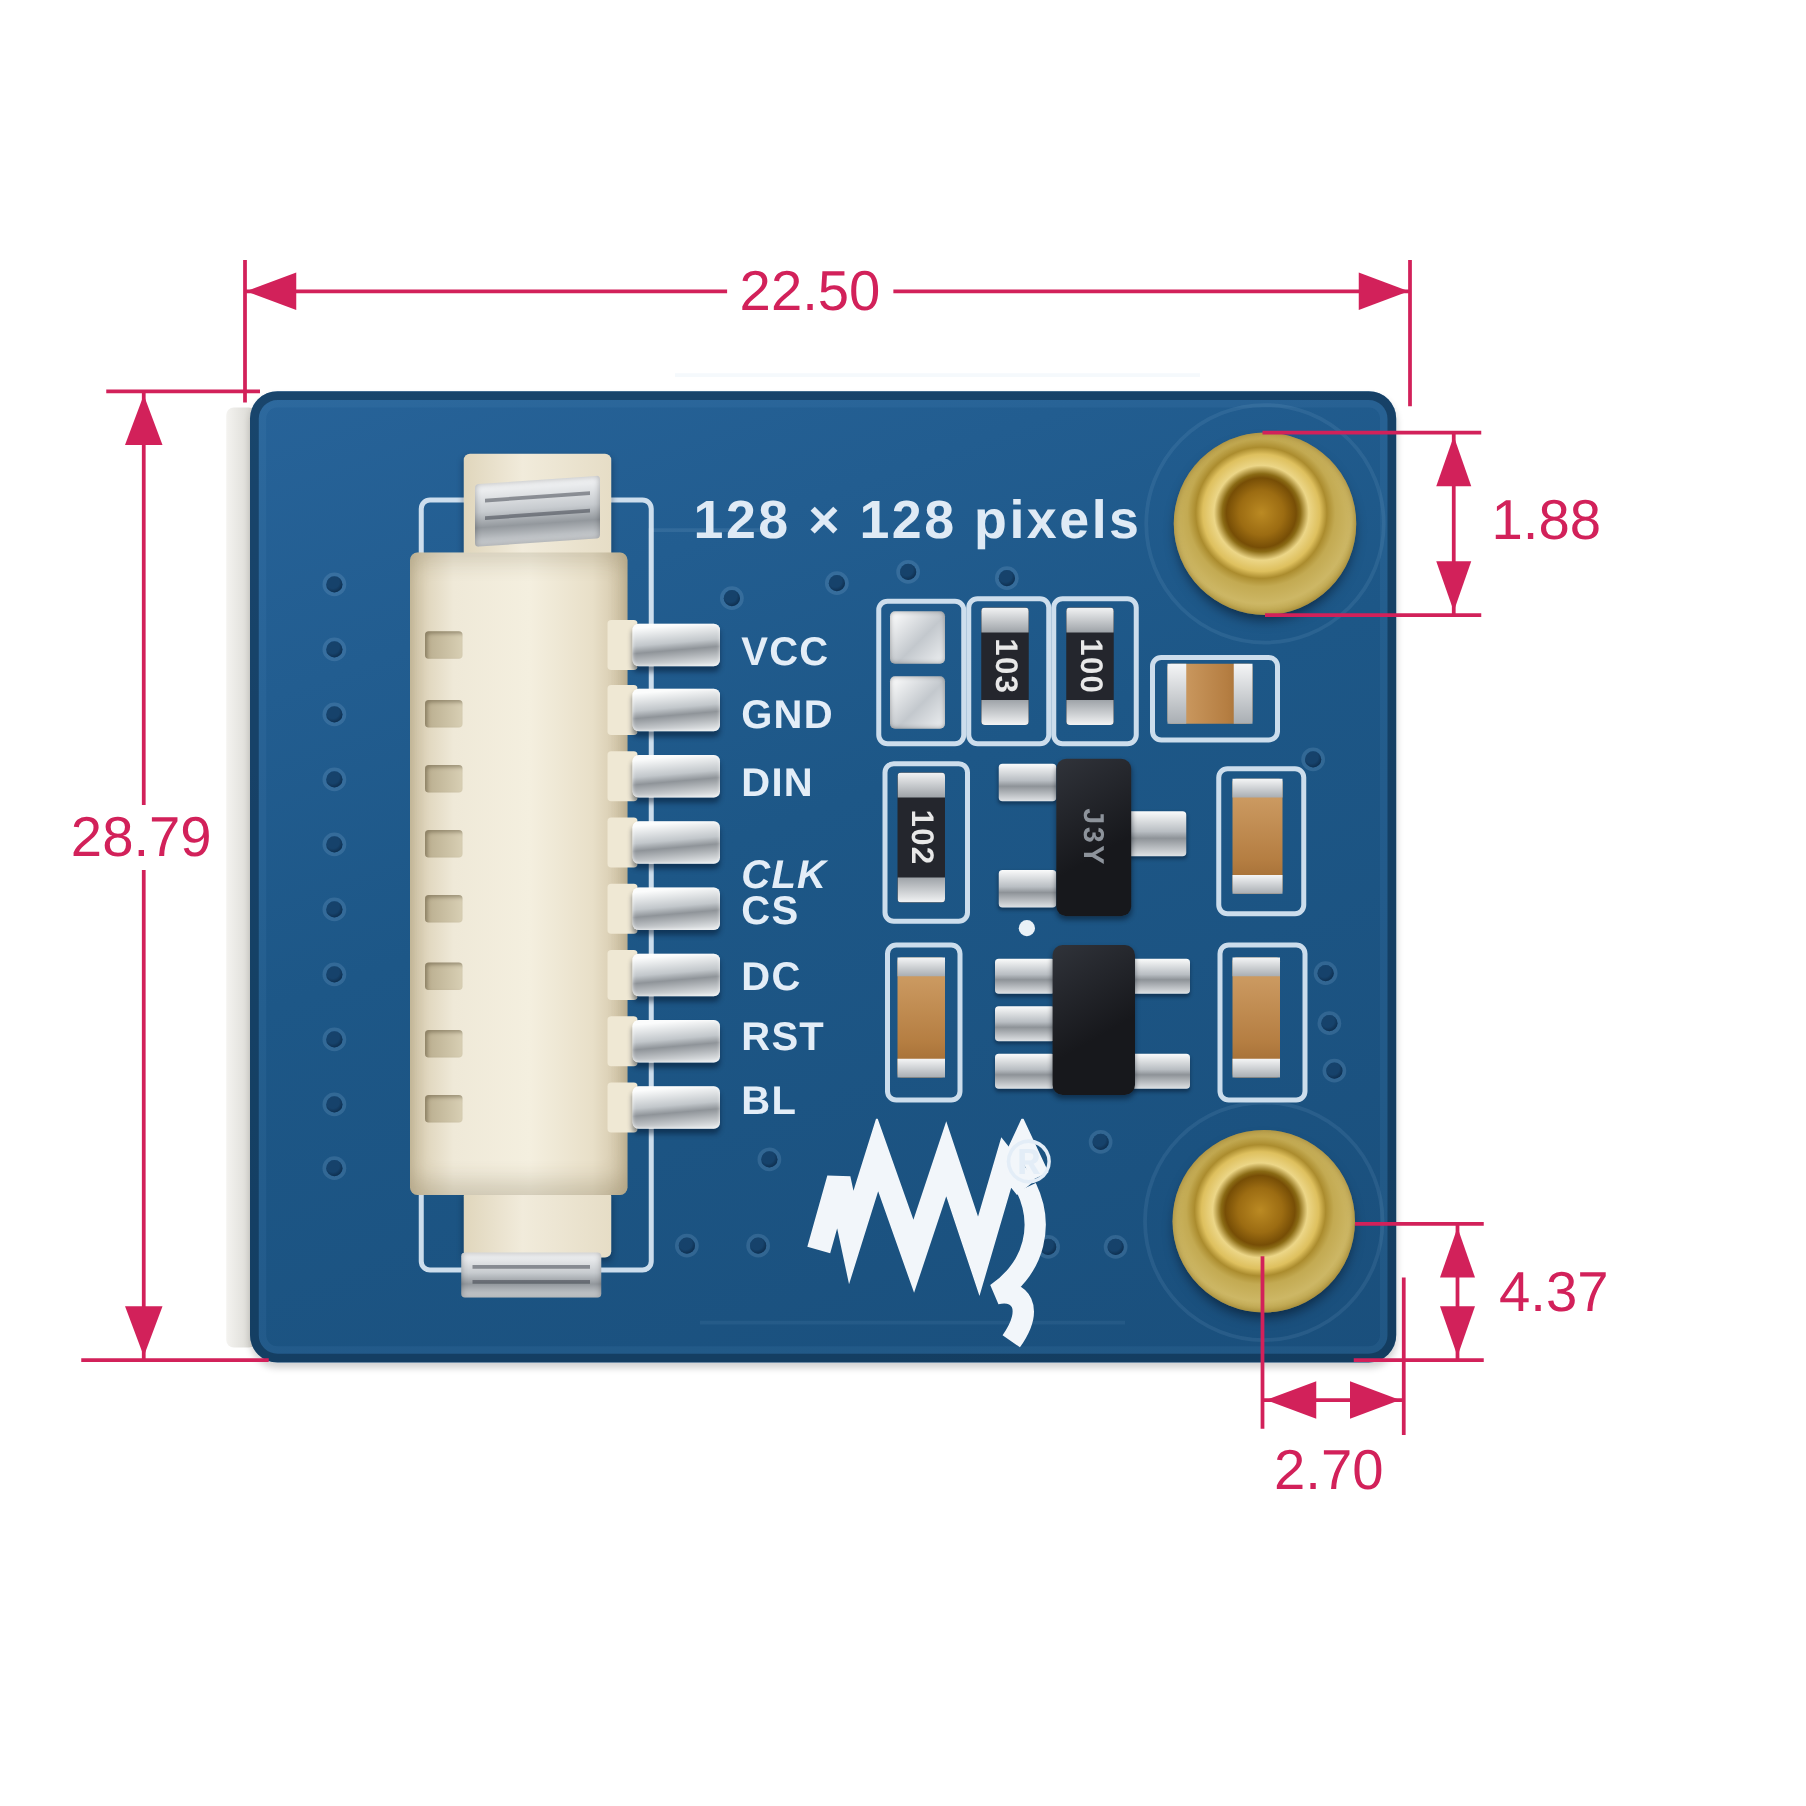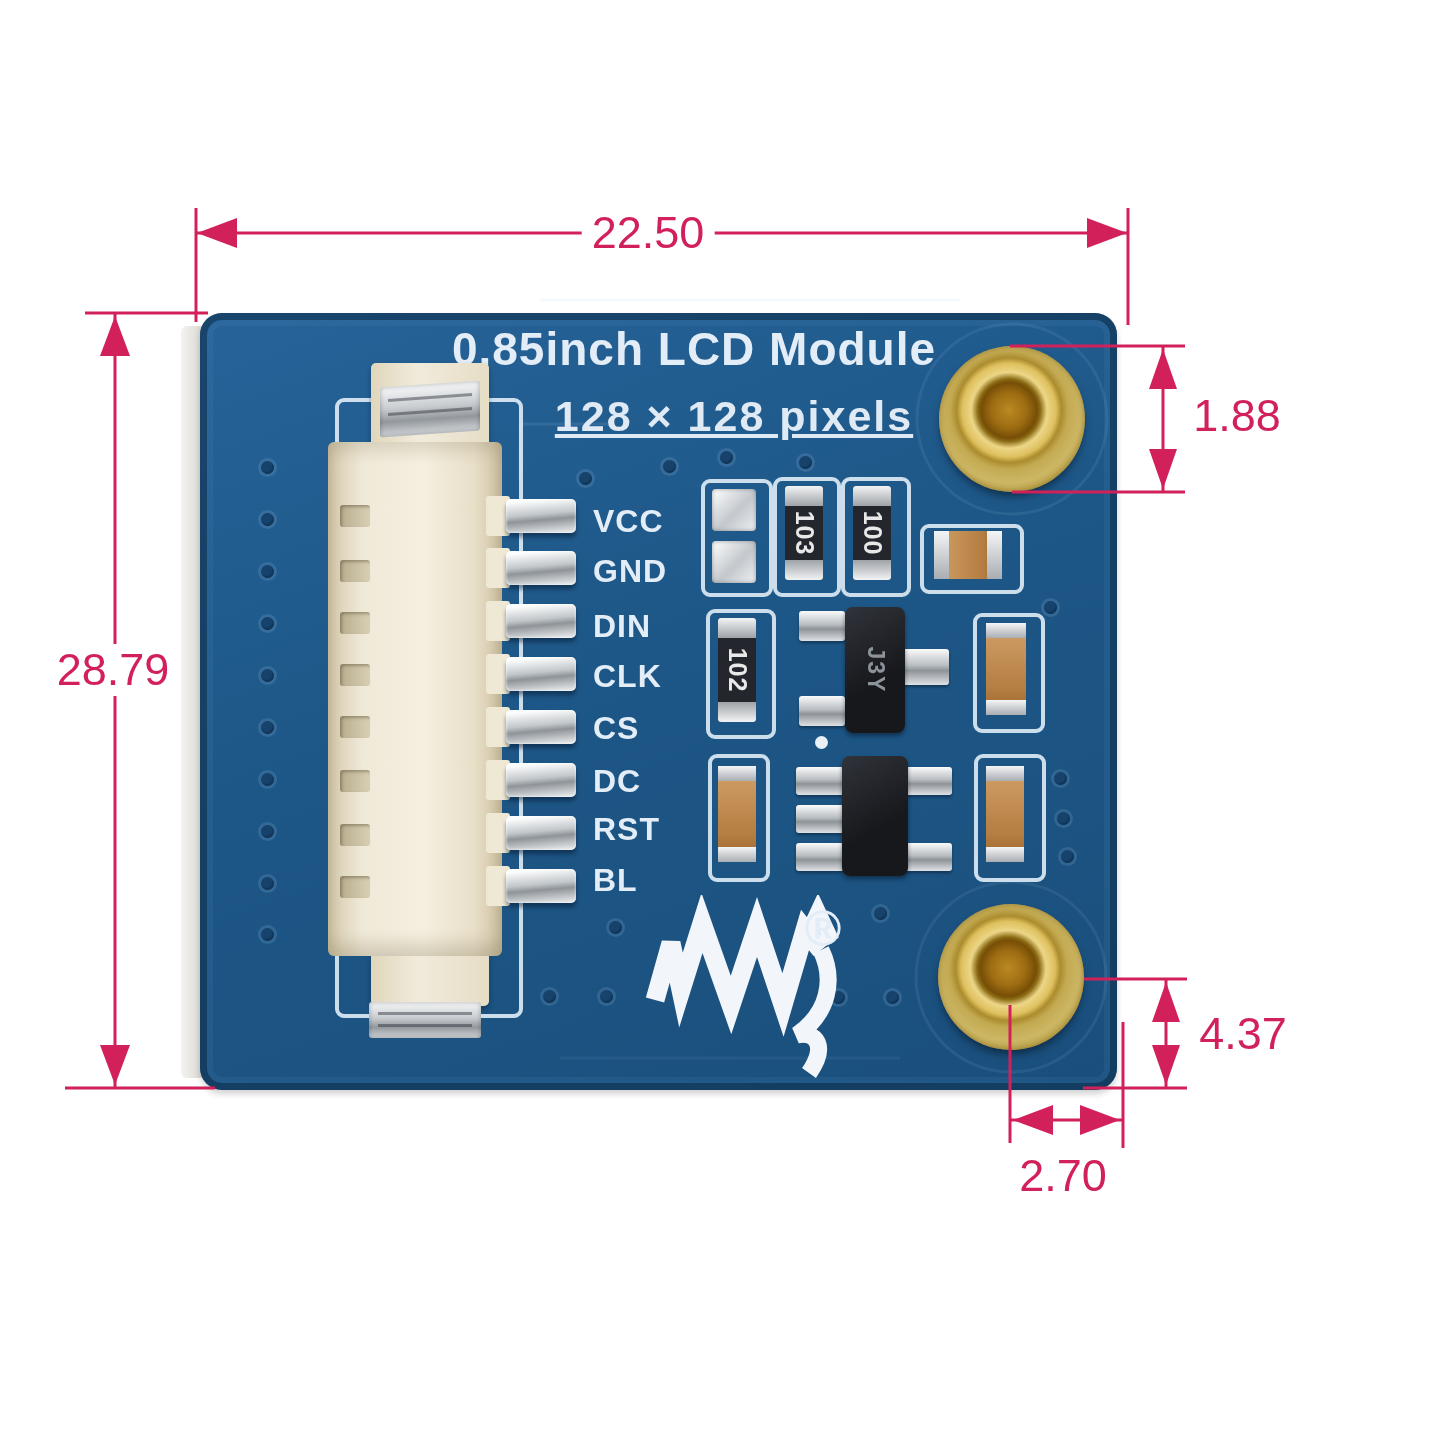--- a/index.html
+++ b/index.html
@@ -10,21 +10,21 @@
   
   .lcd-edge{position:absolute;left:181px;top:326px;width:24px;height:752px;border-radius:6px;
             background:linear-gradient(90deg,#f4f3f0,#dcdbd6 80%,#c9c8c2);}
   .pcb{position:absolute;left:200px;top:313px;width:917px;height:777px;border-radius:22px;
        background:linear-gradient(160deg,#276399 0%,#1d5787 45%,#1a4f7c 100%);
        box-shadow:inset 0 0 0 7px rgba(9,40,68,.55), inset 0 0 0 13px rgba(90,150,200,.12),
                   0 4px 6px rgba(0,0,0,.18);}
   .board-title{position:absolute;left:694px;top:322px;transform:translateX(-50%);
        font-size:46px;font-weight:700;letter-spacing:1px;color:#e3edf7;white-space:nowrap;}
   .board-subtitle{position:absolute;left:734px;top:392px;transform:translateX(-50%);
-       font-size:43px;font-weight:700;letter-spacing:2px;color:#dfeaf5;white-space:nowrap;text-decoration:underline;}
+       font-size:43px;font-weight:700;letter-spacing:2px;color:#dfeaf5;white-space:nowrap;}
 
   .sbox{position:absolute;border:4px solid rgba(224,236,247,.9);border-radius:9px;}
   .via{position:absolute;width:13px;height:13px;border-radius:50%;
        background:radial-gradient(circle at 40% 35%,#16426b 0 45%,#081f38 100%);
        box-shadow:0 0 0 3px rgba(130,175,210,.22);}
   .via.white{background:#e9f1f7;box-shadow:none;}
 
   
   .pad{position:absolute;border-radius:4px;
        background:linear-gradient(135deg,#ffffff 0%,#c3c8cd 55%,#eef0f2 100%);
@@ -92,21 +92,20 @@
   <svg class="abs" width="1445" height="1445" style="left:0;top:0;">
     <g stroke="#a9cce8" fill="none" stroke-width="3">
       <circle cx="1012" cy="419" r="95" opacity="0.10"></circle>
       <circle cx="1011" cy="977" r="95" opacity="0.10"></circle>
       <path d="M540,300 H960" opacity="0.12"></path>
       <path d="M520,480 V424 H610" opacity="0.12"></path>
       <path d="M560,1058 H900" opacity="0.08"></path>
     </g>
   </svg>
 
-  <div class="board-title">0.85inch LCD Module</div>
   <div class="board-subtitle">128 × 128 pixels</div>
 
   <div class="sbox" style="left:335px;top:398px;width:180px;height:612px;"></div>
   <div class="sbox" style="left:701px;top:479px;width:64px;height:110px;"></div>
   <div class="sbox" style="left:773px;top:477px;width:60px;height:112px;"></div>
   <div class="sbox" style="left:841px;top:477px;width:62px;height:112px;"></div>
   <div class="sbox" style="left:920px;top:524px;width:96px;height:62px;"></div>
   <div class="sbox" style="left:706px;top:609px;width:62px;height:122px;"></div>
   <div class="sbox" style="left:973px;top:613px;width:64px;height:112px;"></div>
   <div class="sbox" style="left:708px;top:754px;width:54px;height:120px;"></div>
@@ -191,21 +190,21 @@
   <div class="pin-nub" style="left:486px;top:548px;"></div>
   <div class="pin" style="left:506px;top:551px;"></div>
   <div class="pin-label" style="top:548px;text-align:right;">GND</div>
 
   <div class="pin-nub" style="left:486px;top:601px;"></div>
   <div class="pin" style="left:506px;top:604px;"></div>
   <div class="pin-label" style="top:603px;">DIN</div>
 
   <div class="pin-nub" style="left:486px;top:654px;"></div>
   <div class="pin" style="left:506px;top:657px;"></div>
-  <div class="pin-label" style="top:653px;">CLK</div>
+  <div class="pin-label" style="top:676px;font-style:italic;">CLK</div>
 
   <div class="pin-nub" style="left:486px;top:707px;"></div>
   <div class="pin" style="left:506px;top:710px;"></div>
   <div class="pin-label" style="top:705px;">CS</div>
 
   <div class="pin-nub" style="left:486px;top:760px;"></div>
   <div class="pin" style="left:506px;top:763px;"></div>
   <div class="pin-label" style="top:758px;">DC</div>
 
   <div class="pin-nub" style="left:486px;top:813px;"></div>

